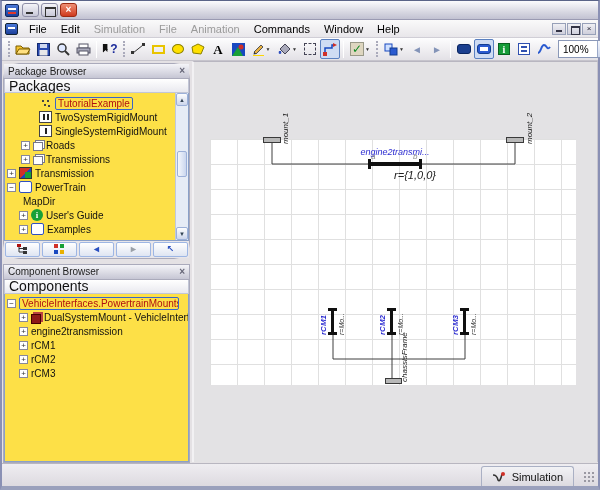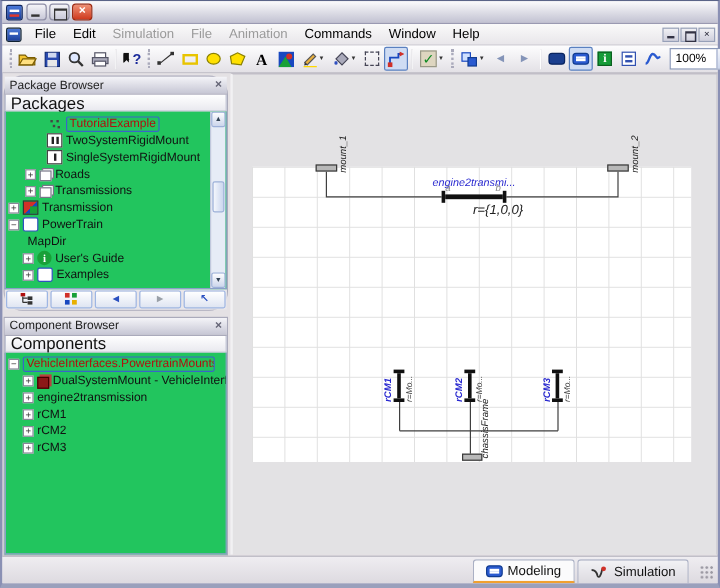--- a/index.html
+++ b/index.html
@@ -66,21 +66,21 @@
 
   
   .main { flex:1; display:flex; min-height:0; position:relative; }
   .left-col { width:190px; flex:0 0 auto; padding:2px 2px 0 1px; display:flex; flex-direction:column; }
   .panel { border:1px solid #aab; background:#e8e6ea; display:flex; flex-direction:column; }
   .panel-head { height:15px; background:linear-gradient(#f4f4f8,#c6c6d4); border-bottom:1px solid #aab;
                 display:flex; align-items:center; padding:0 4px; font-size:10px; color:#222; }
   .panel-head .x { margin-left:auto; color:#667; font-size:10px; font-weight:bold; line-height:1; }
   .subhead { height:14px; background:linear-gradient(#fff,#e9e9ef); border:1px solid #c2c6d6; border-top:none;
              font-size:14px; padding:0 4px; display:flex; align-items:center; color:#111; }
-  .treebox { background:#22c55e; border:1px solid #8aa0c8; border-top:none; position:relative; overflow:hidden; flex:1; }
+  .treebox { background:#fde047; border:1px solid #8aa0c8; border-top:none; position:relative; overflow:hidden; flex:1; }
   .trow { height:14px; display:flex; align-items:center; font-size:10px; white-space:nowrap; color:#111; }
   .exp { width:9px; height:9px; border:1px solid #889; background:#fff; font-size:8px; line-height:7px;
          text-align:center; margin-right:3px; flex:0 0 auto; color:#333; }
   .exp:empty { border-color:transparent; background:transparent; }
   .ticon { width:13px; height:12px; margin-right:3px; flex:0 0 auto; position:relative; }
   .sel { border:1px solid #3a66c8; border-radius:2px; padding:0 2px; }
   .red { color:#b01010; }
   .dots-icon::before { content:""; position:absolute; left:3px; top:3px; width:2px; height:2px; background:#444;
          box-shadow:5px 0 0 #444, 2px 4px 0 #444, 6px 5px 0 #444; }
   .mount-icon { border:1px solid #444; background:#fff; }
@@ -485,24 +485,20 @@
       <div class="cap-h" style="left:266px; top:270px;"></div>
       <div class="vtext small" style="left:276px; top:247px; height:26px;">r=Mo...</div>
 
       <div class="conn-bar" style="left:191px; top:316px; width:17px;"></div>
       <div class="vtext" style="left:207px; top:268px; height:52px;">chassisFrame</div>
     </div>
   </div>
 
   <div class="statusbar">
     <div class="tabs">
-      <div class="tab active">
-        <span class="tab-icon-model"></span>
-        <span>Modeling</span>
-      </div>
       <div class="tab">
         <svg width="16" height="12">
             <path d="M1 4 Q5 4 6 9 Q8 12 10 3" fill="none" stroke="#333" stroke-width="1.5"></path>
             <circle cx="11" cy="3" r="2" fill="#d03028"></circle>
           </svg>
         <span>Simulation</span>
       </div>
     </div>
     <div class="grip-corner"></div>
   </div>

